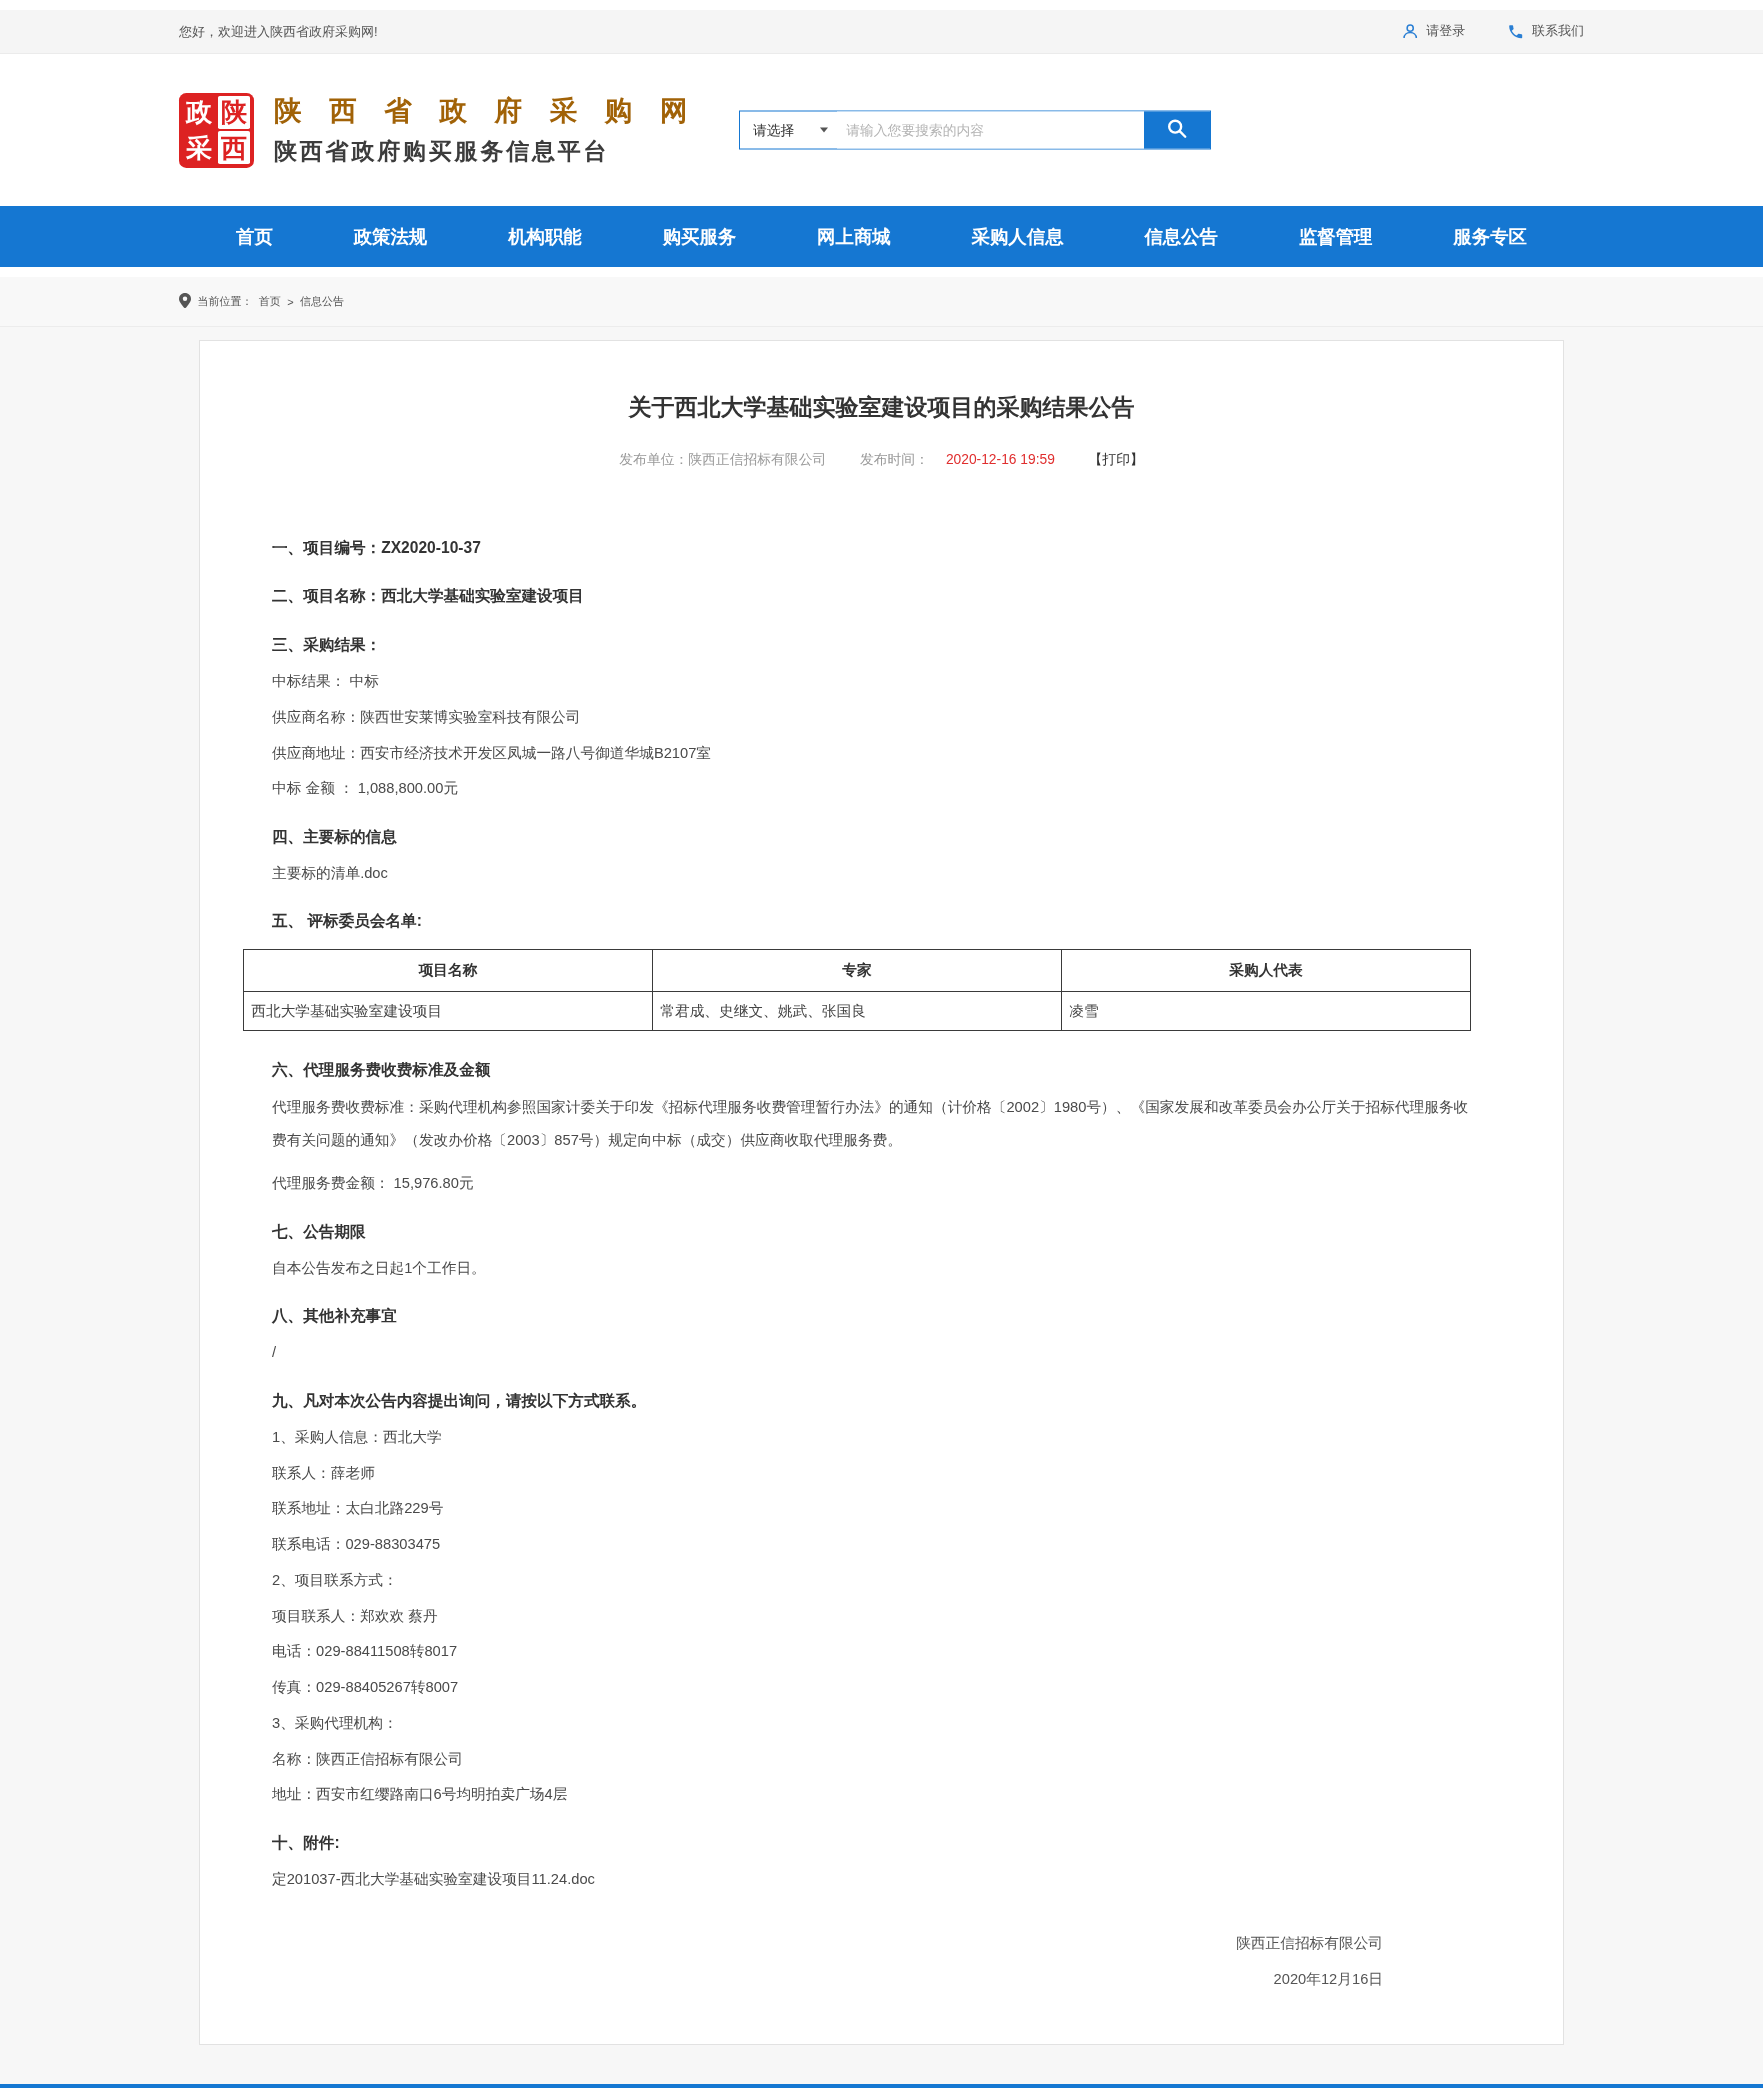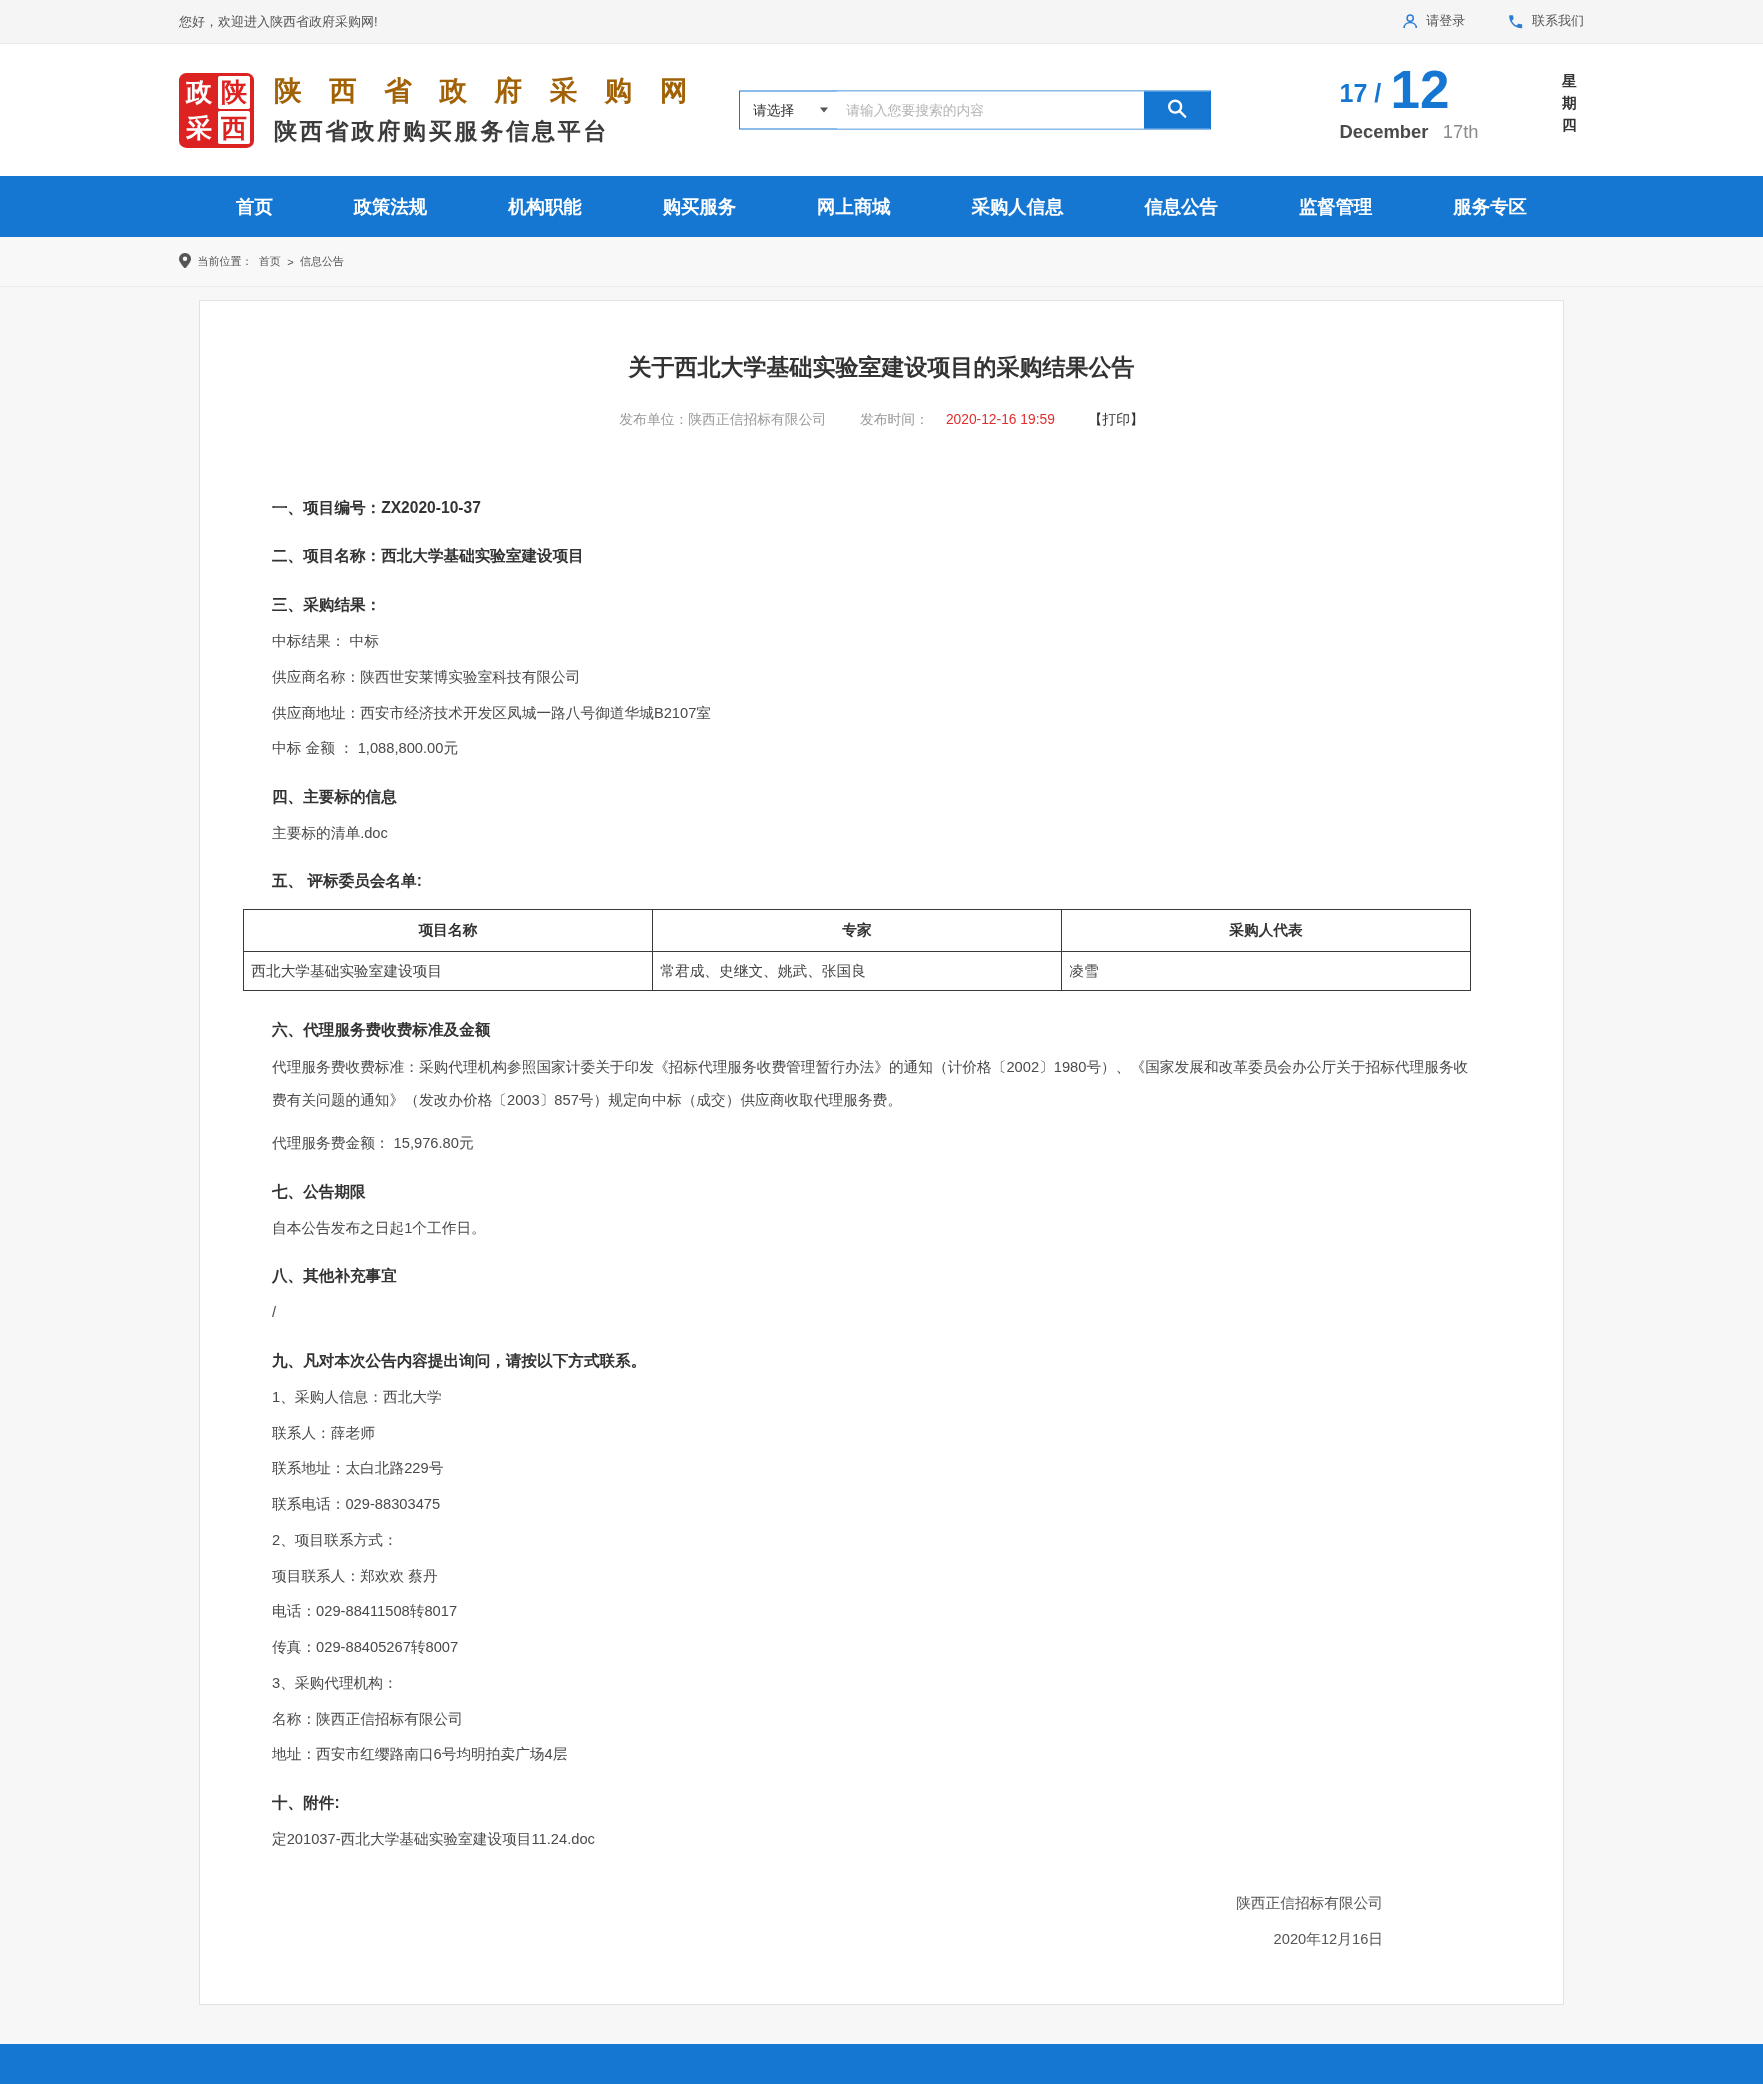--- a/index.html
+++ b/index.html
@@ -4,21 +4,21 @@
 <title>关于西北大学基础实验室建设项目的采购结果公告</title>
 <style>
   * { box-sizing: border-box; }
   html,body { margin:0; padding:0; }
   body {
     width:1763px;
     font-family:"Liberation Sans","DejaVu Sans",sans-serif;
     background:#ffffff;
     color:#333;
   }
-  .inner { width:1405px; margin:0 auto; position:relative; }
+  .inner { width:1405px; margin:10px auto; position:relative; }
 
   
   .topbar { height:44px; background:#f5f5f5; border-bottom:0.9px solid #ebebeb; }
   .topbar .inner { height:100%; display:flex; align-items:center; justify-content:space-between; font-size:13px; color:#555; }
   .topbar-right { display:flex; align-items:center; gap:42px; }
   .topbar-link { display:flex; align-items:center; gap:7.3px; color:#555; cursor:pointer; }
   .topbar-link svg { display:block; }
 
   
   .header { height:132px; background:#fff; }
@@ -147,33 +147,20 @@
       <button class="search-btn">
         <span>
           <svg width="22" height="22" viewBox="0 0 24 24" fill="none" stroke="#fff" stroke-width="2.6" stroke-linecap="round">
             <circle cx="10" cy="10" r="6.5"></circle>
               <line x1="15.2" y1="15.2" x2="21" y2="21"></line>
           </svg>
         </span>
       </button>
     </div>
 
-    <div class="date-widget">
-      <div class="date-top">
-        <span class="date-day-slash">
-          <span>17</span> <span>/</span>
-        </span>
-        <span class="date-month-big">12</span>
-      </div>
-      <div class="date-bottom">
-        <span class="date-month-name">December</span>
-        <span class="date-ordinal">17th</span>
-      </div>
-      <div class="date-weekday">星期四</div>
-    </div>
   </div>
 </div>
 
 <div class="nav">
   <div class="inner">
     <a class="nav-item">首页</a>
     <a class="nav-item">政策法规</a>
     <a class="nav-item">机构职能</a>
     <a class="nav-item">购买服务</a>
     <a class="nav-item">网上商城</a>

